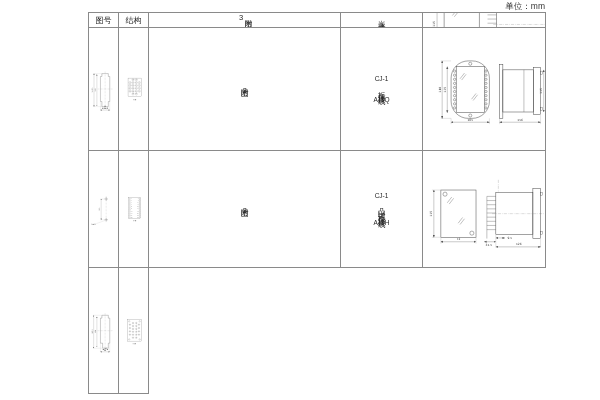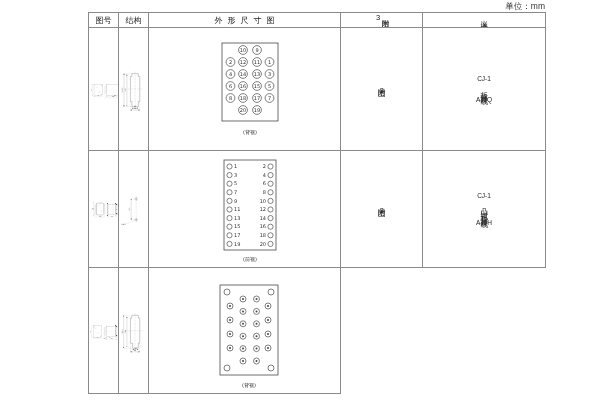--- a/index.html
+++ b/index.html
@@ -40,21 +40,20 @@
       </marker>
     </defs>
   </svg>
 
   <div id="unit">单位：mm</div>
 
   <div id="tbl">
 
     <div class="cell hd">图号</div>
     <div class="cell hd">结构</div>
-    <div class="cell hd sp4">外形尺寸图</div>
 
     <div class="cell">
       <span class="vert">附图3</span>
     </div>
     <div class="cell">
       <div class="struct">
         <span>CJ-1</span>
         <span class="vert">嵌入式后接线</span>
         <span>A11K</span>
       </div>

